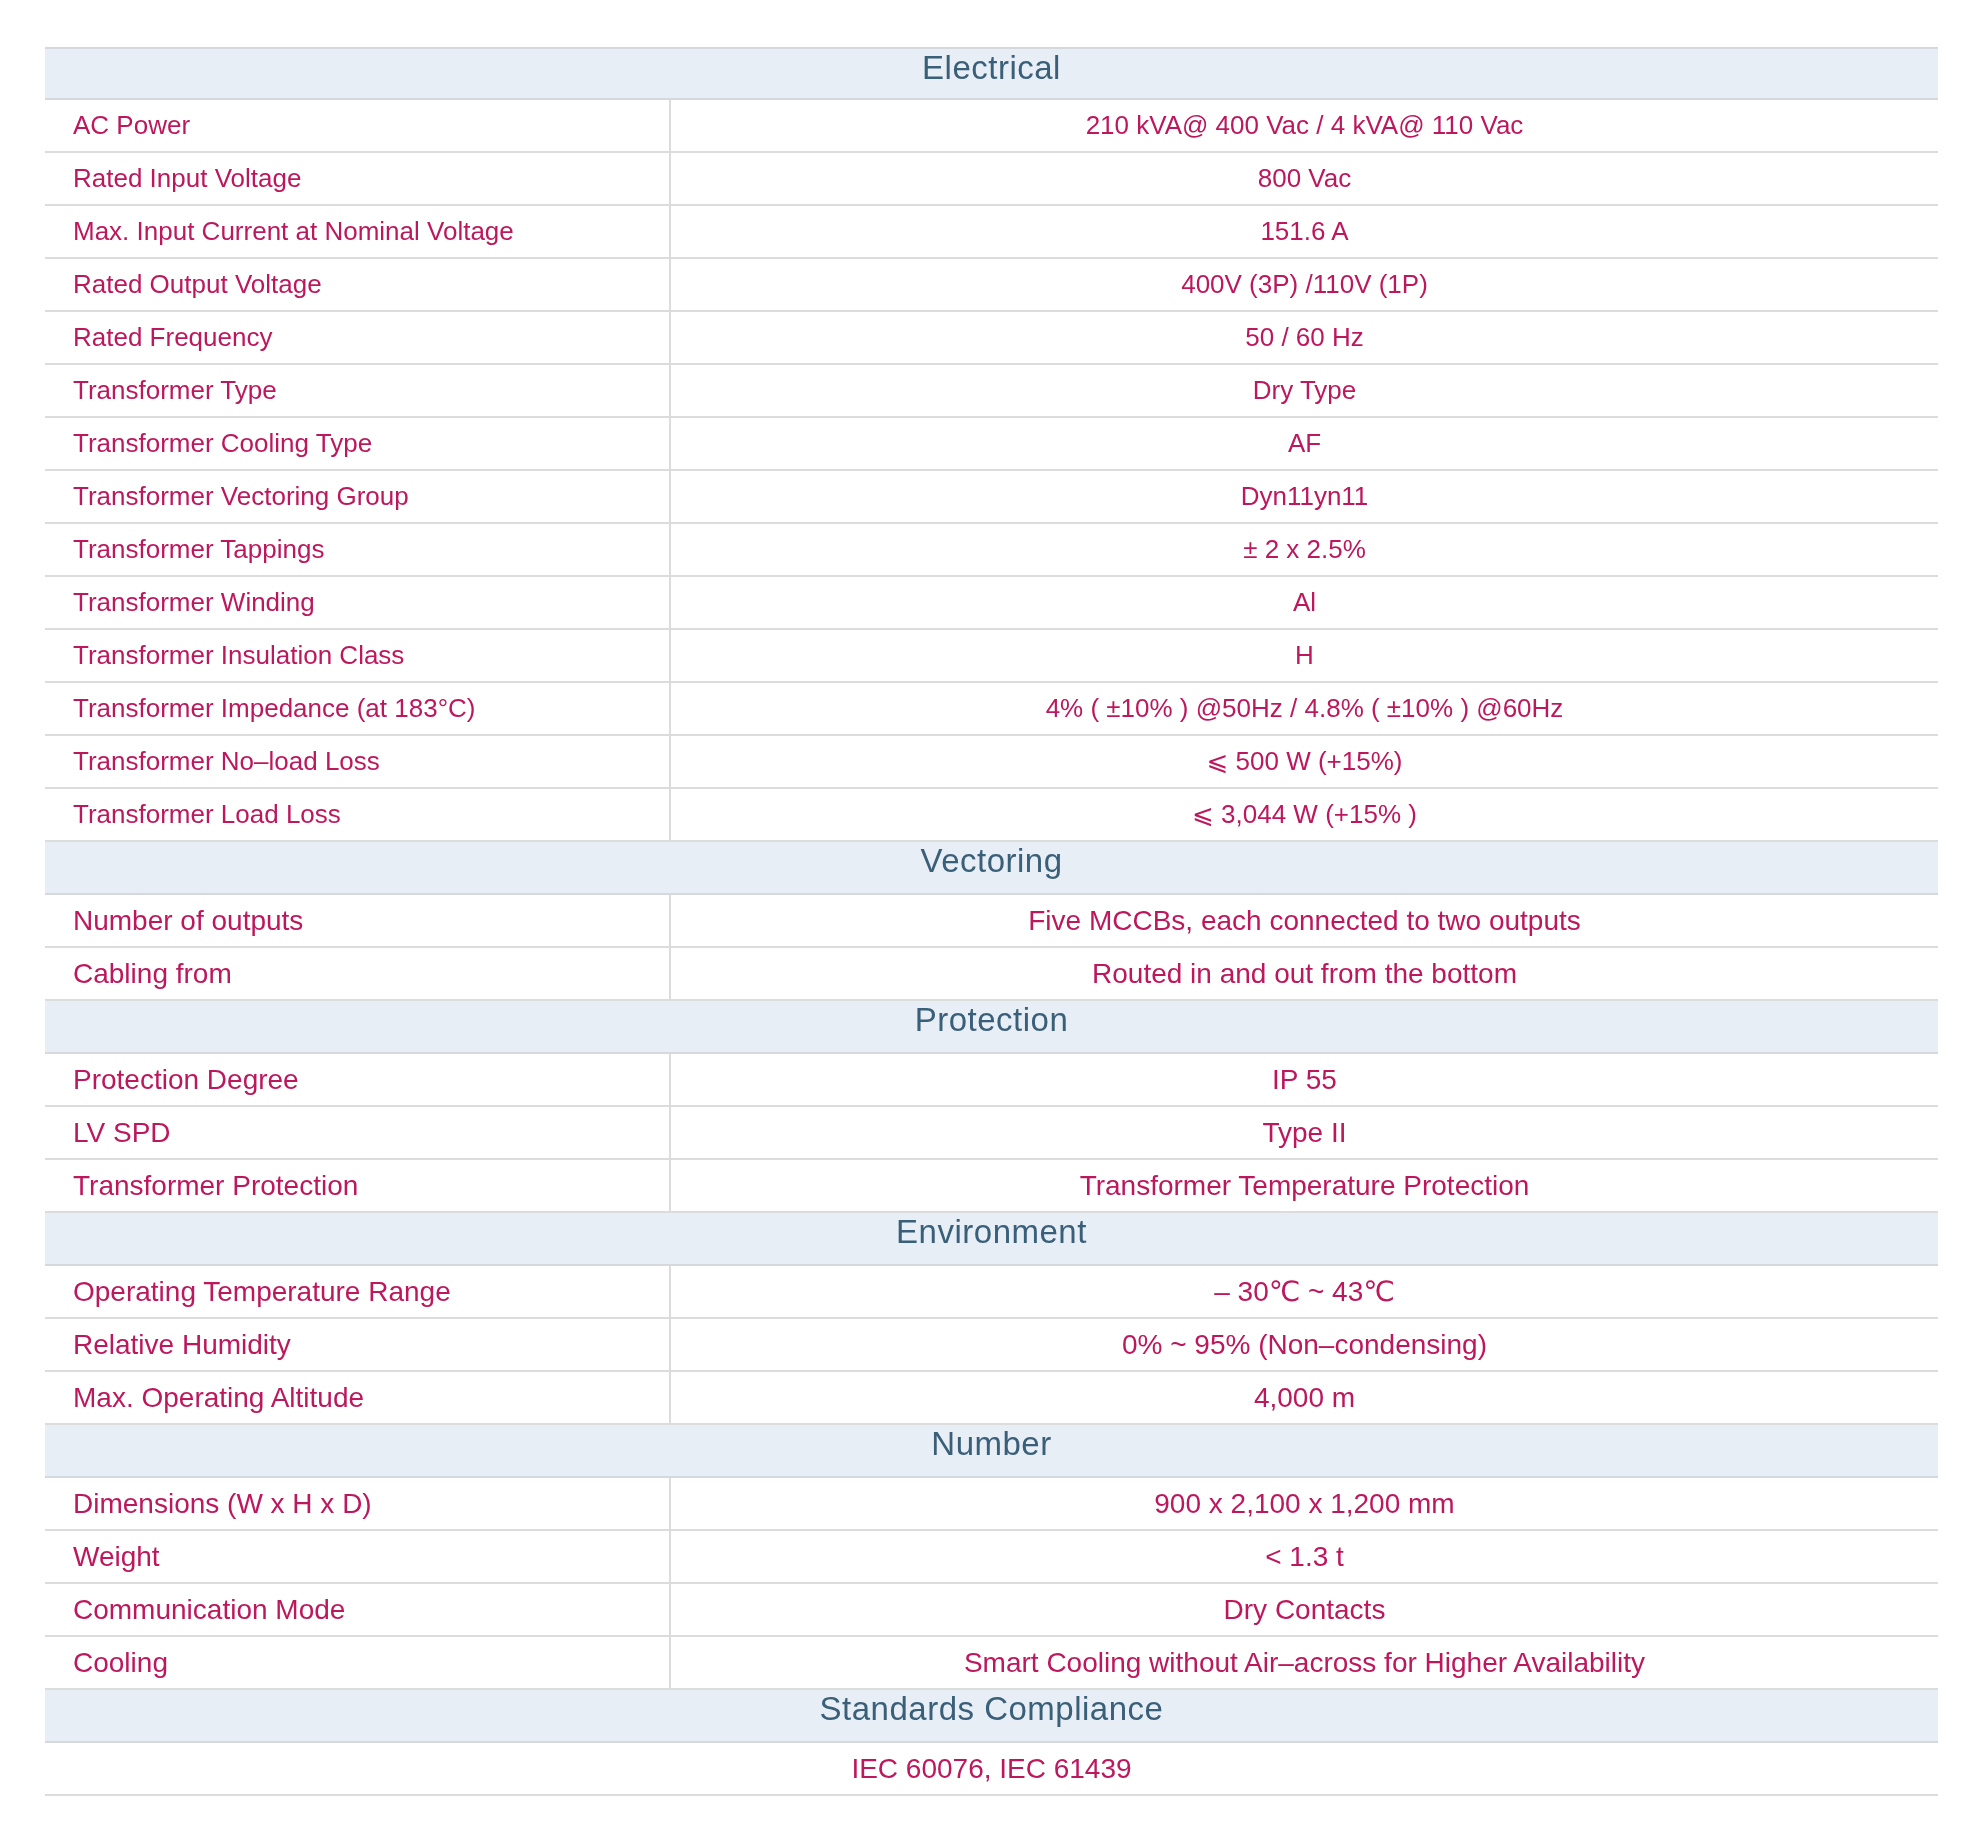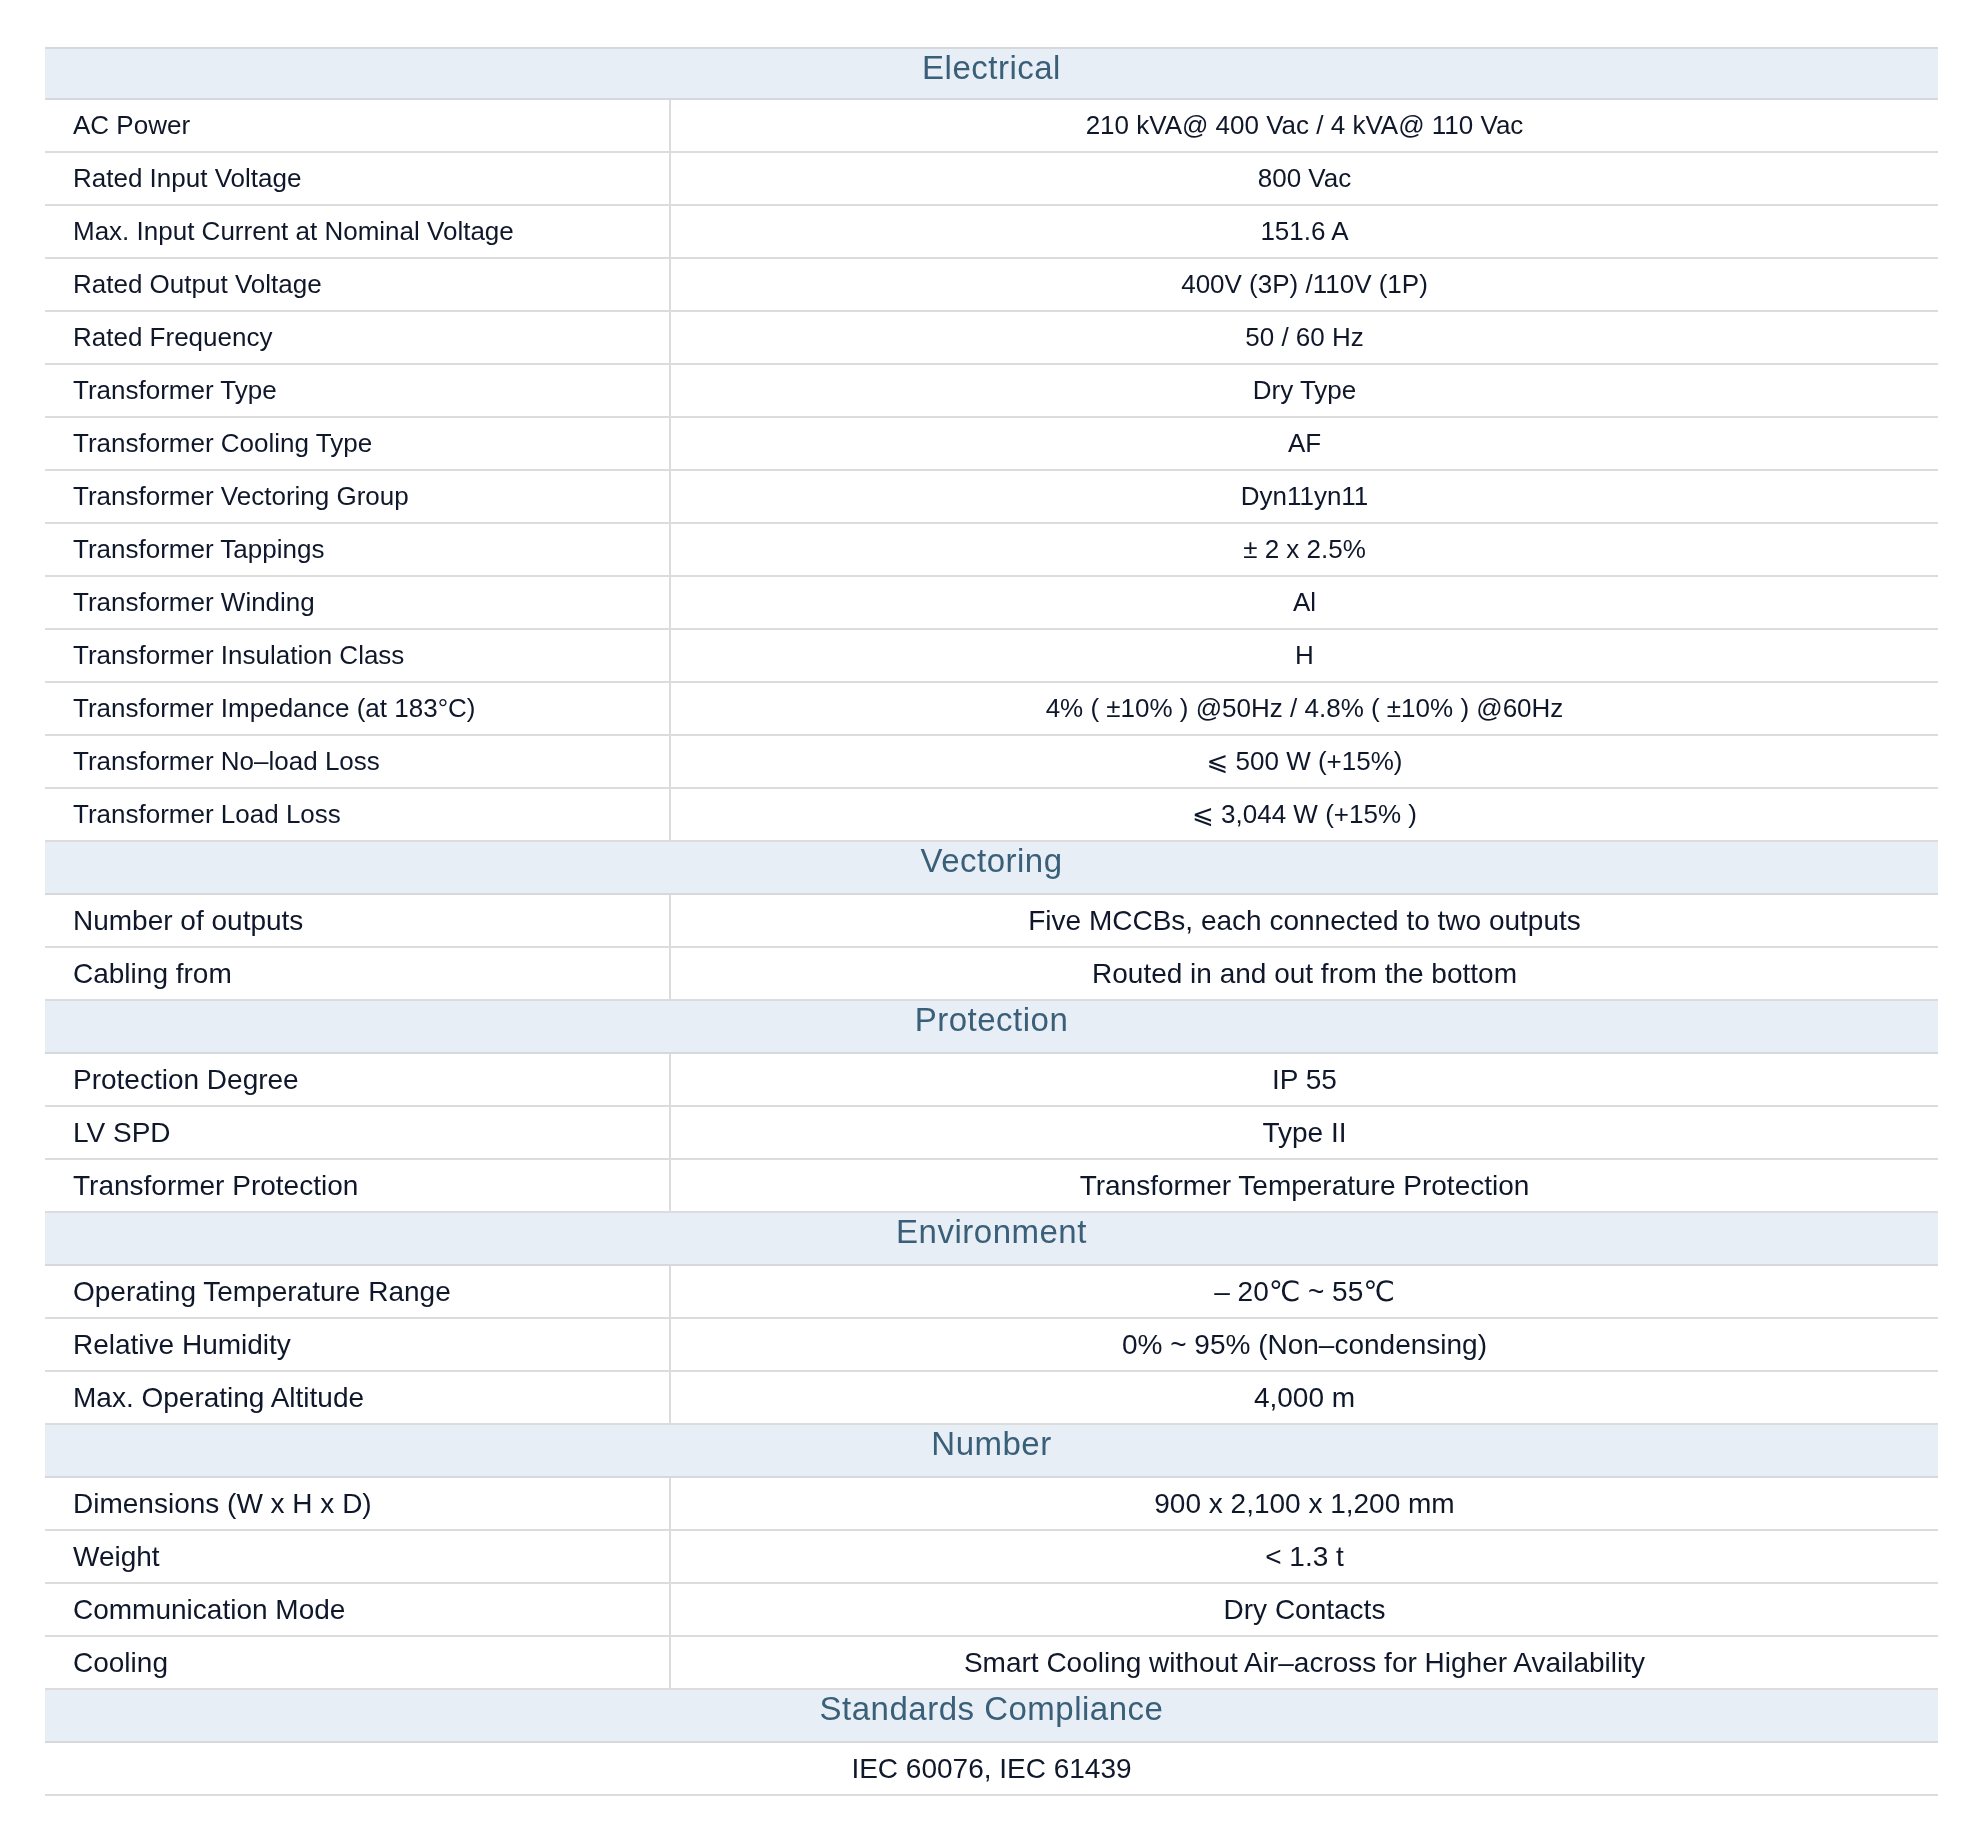--- a/index.html
+++ b/index.html
@@ -33,21 +33,21 @@
     letter-spacing: 0.5px;
   }
   section:first-child .section-header {
     border-top: 2px solid #d5d9dd;
   }
   .spec-row {
     box-sizing: border-box;
     height: 53px;
     display: flex;
     border-bottom: 2px solid #dcdcdc;
-    color: #0f172a;
+    color: #be185d;
     font-size: 28px;
     background: #ffffff;
   }
   section.sec-0 .spec-row { font-size: 26px; }
   .cell {
     display: flex;
     align-items: center;
     box-sizing: border-box;
   }
   .cell.label {
@@ -163,21 +163,21 @@
         <div class="cell label">Transformer Protection</div>
         <div class="cell value">Transformer Temperature Protection</div>
       </div>
     </section>
     <section class="sec-3">
       <div class="section-header">
         <span>Environment</span>
       </div>
       <div class="spec-row">
         <div class="cell label">Operating Temperature Range</div>
-        <div class="cell value">– 20℃ ~ 55℃</div>
+        <div class="cell value">– 30℃ ~ 43℃</div>
       </div>
       <div class="spec-row">
         <div class="cell label">Relative Humidity</div>
         <div class="cell value">0% ~ 95% (Non–condensing)</div>
       </div>
       <div class="spec-row">
         <div class="cell label">Max. Operating Altitude</div>
         <div class="cell value">4,000 m</div>
       </div>
     </section>

